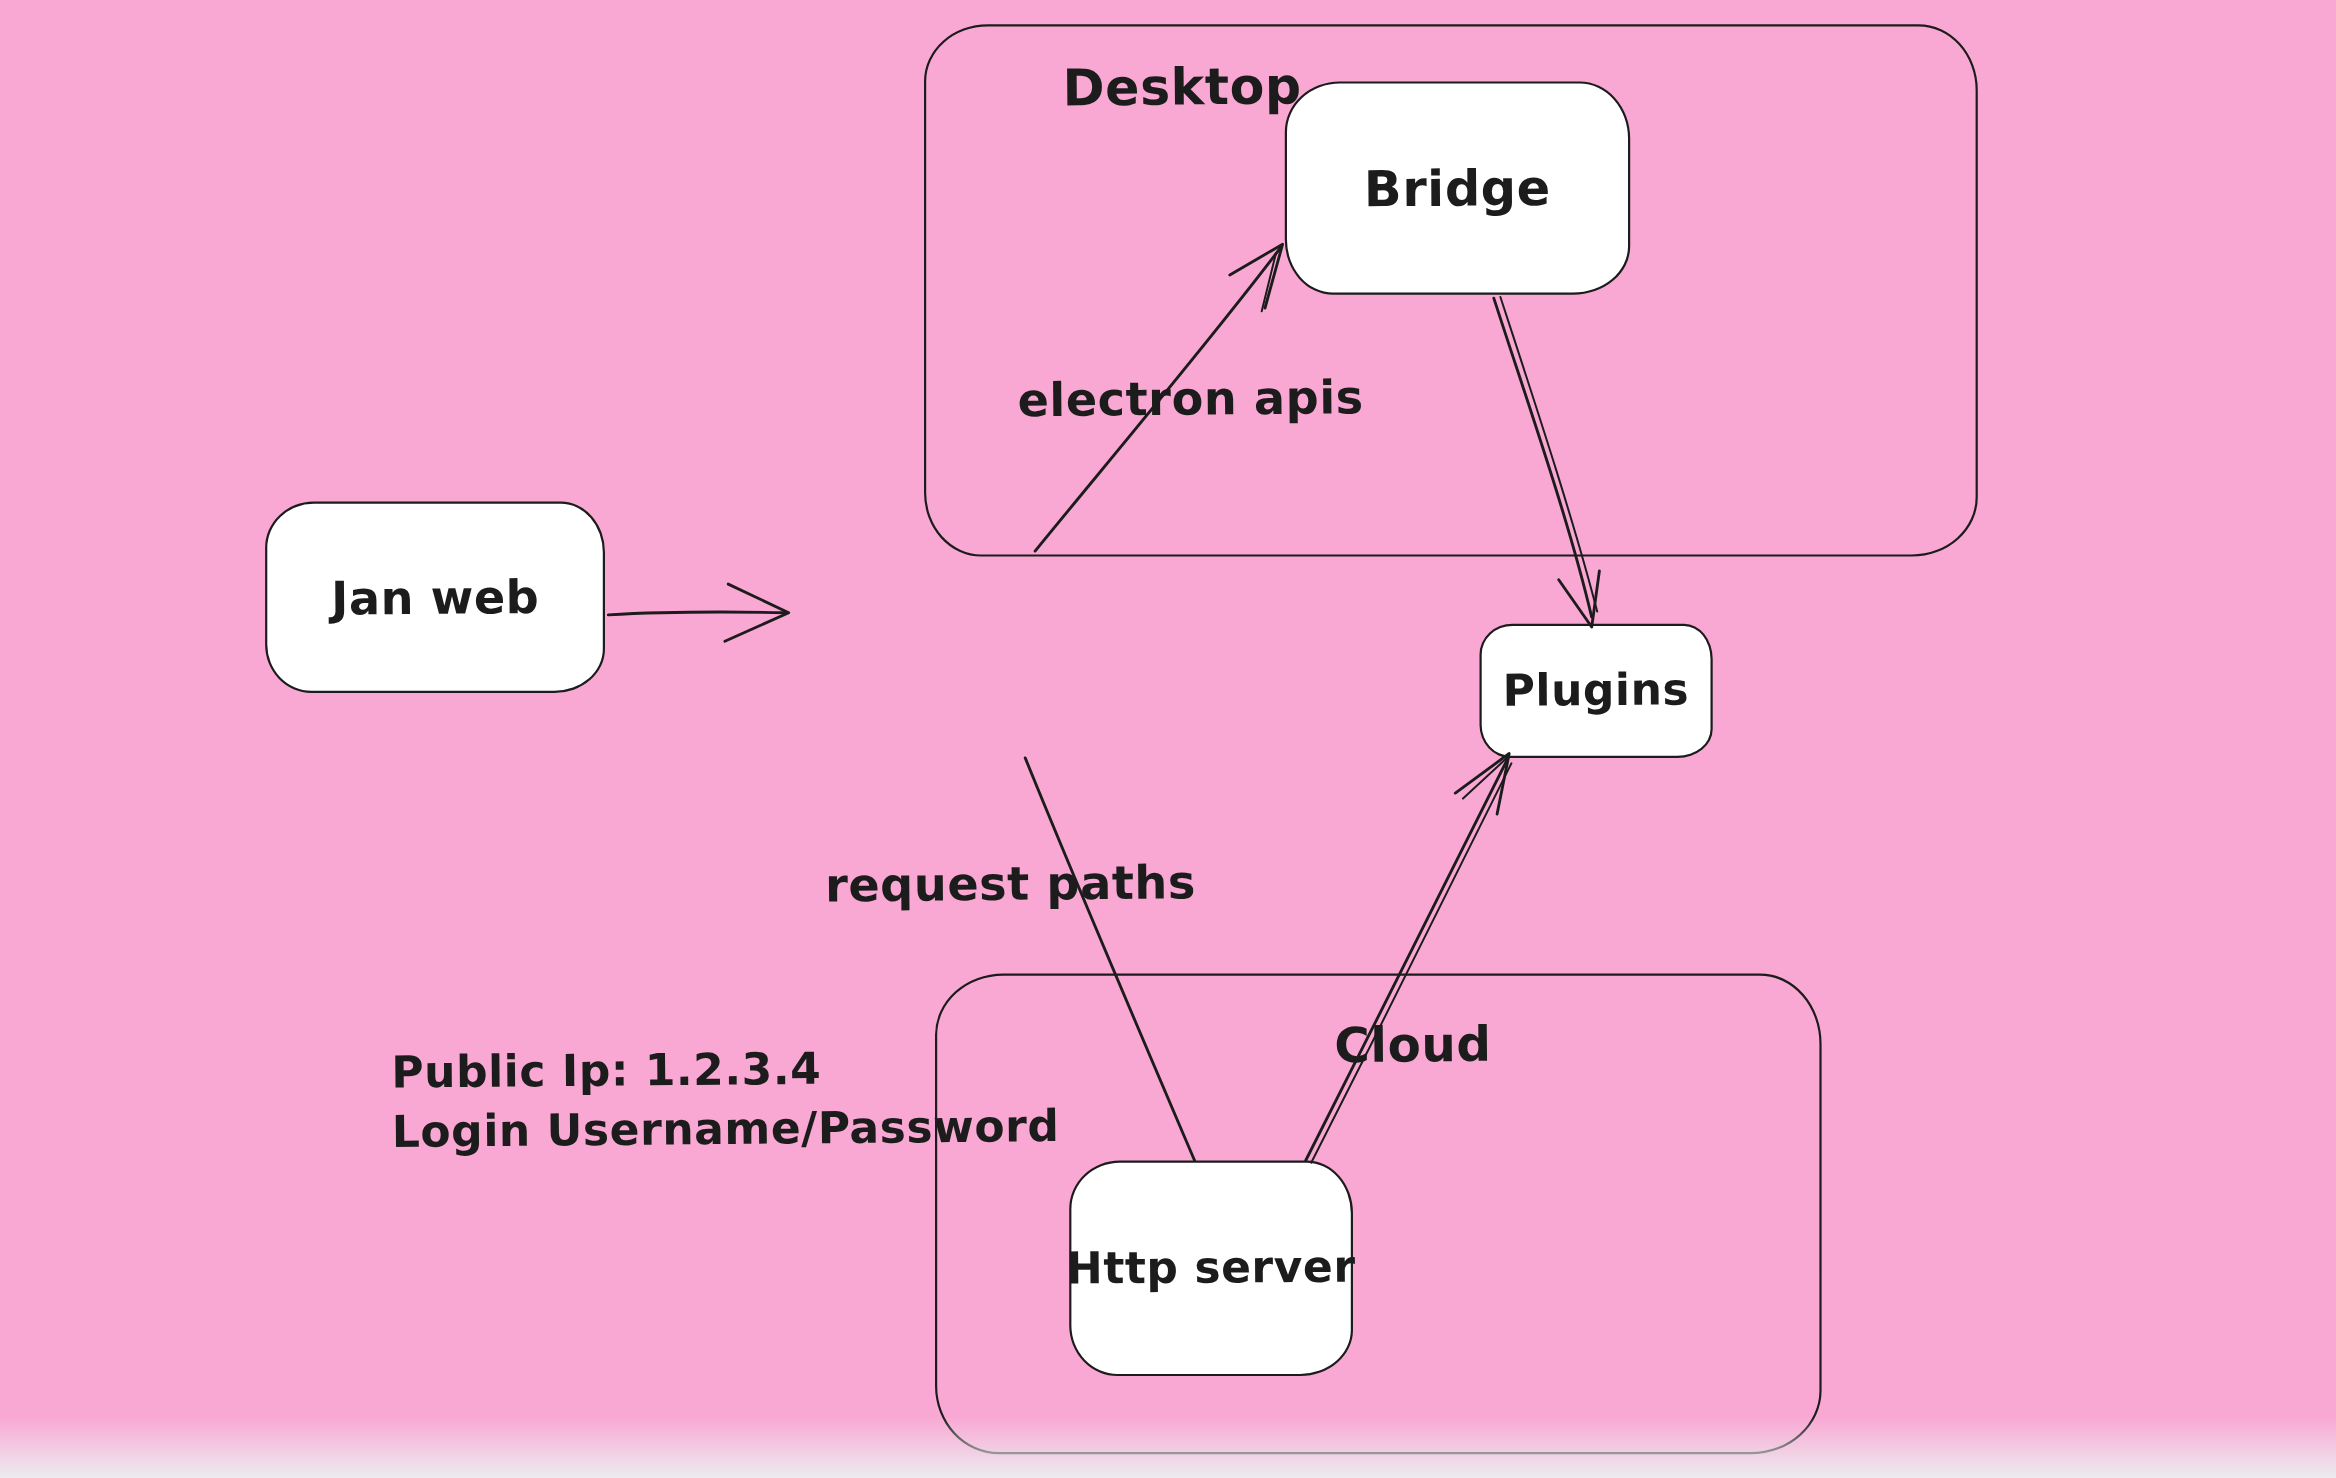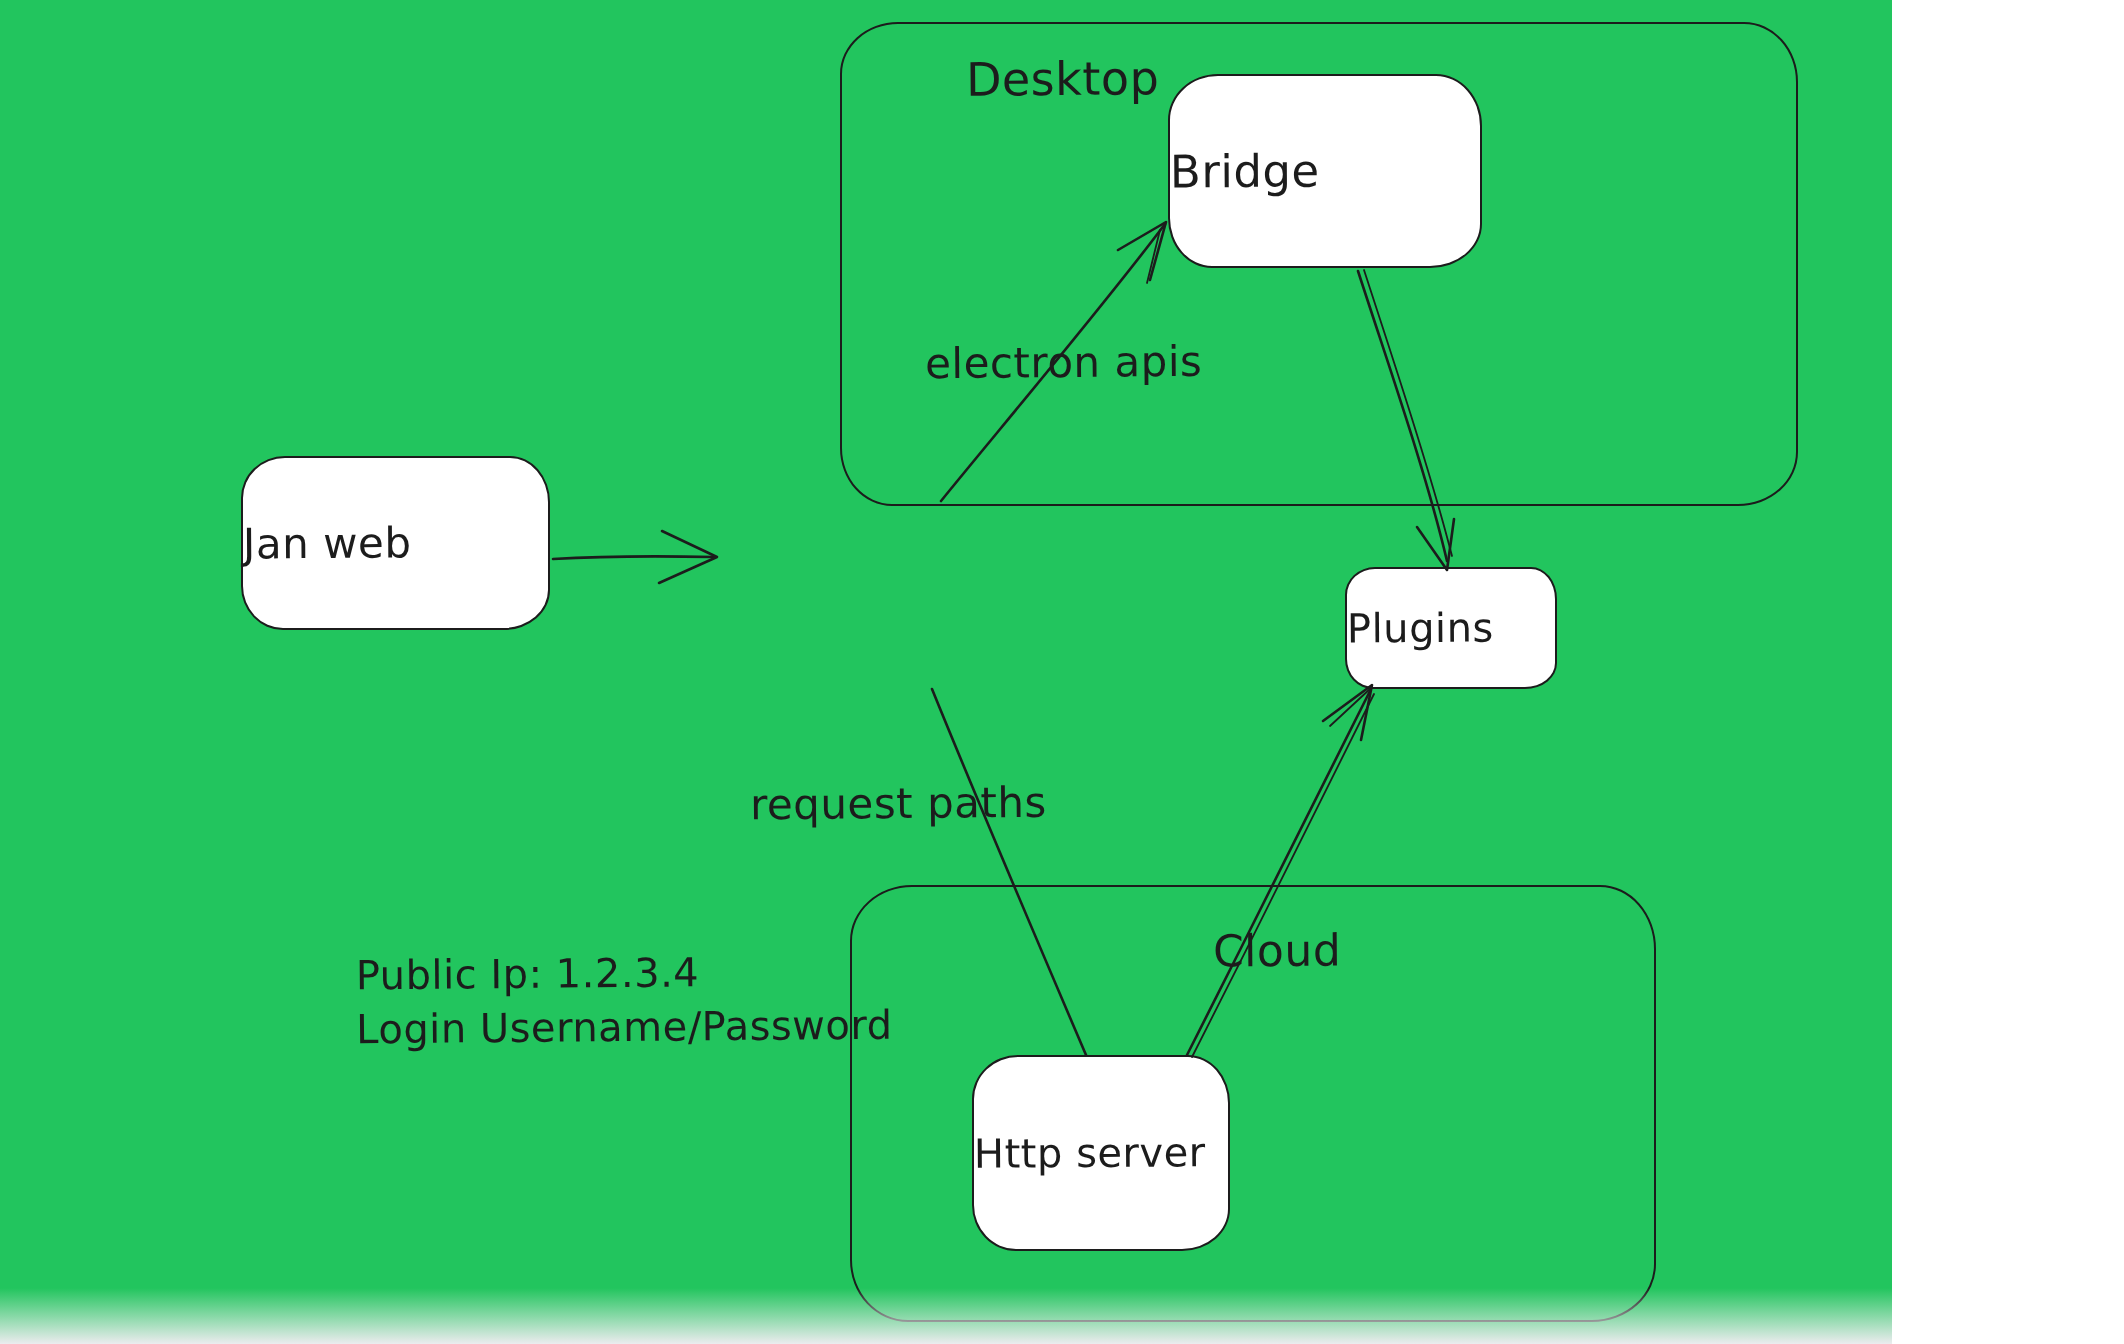--- a/index.html
+++ b/index.html
@@ -1,32 +1,34 @@
 <!DOCTYPE html>
 <html><head>
 <meta charset="utf-8">
 <style>
   html, body { margin: 0; padding: 0; background: #ffffff; }
   #stage {
     position: relative;
-    width: 1892px;
+    width: 2124px;
     height: 1344px;
     overflow: hidden;
-    background: #22c55e;
+    background: #f9a8d4;
     font-family: "DejaVu Sans", sans-serif;
     color: #1c1c1c;
+    font-weight: bold;
   }
   
   .shape {
     position: absolute;
     box-sizing: border-box;
     border: 2.6px solid #1c1c1c;
     background: #ffffff;
     display: flex;
     align-items: center;
+    justify-content: center;
   }
   .container-shape {
     background: transparent;
   }
   .shape .label {
     font-size: 42px;
     letter-spacing: 0.5px;
     white-space: nowrap;
     transform: rotate(-0.4deg);
   }

